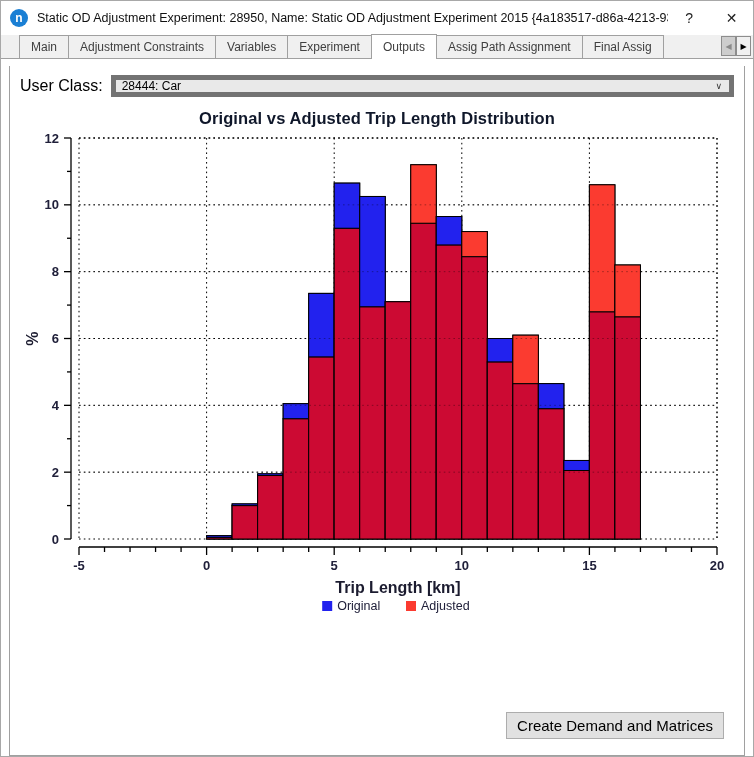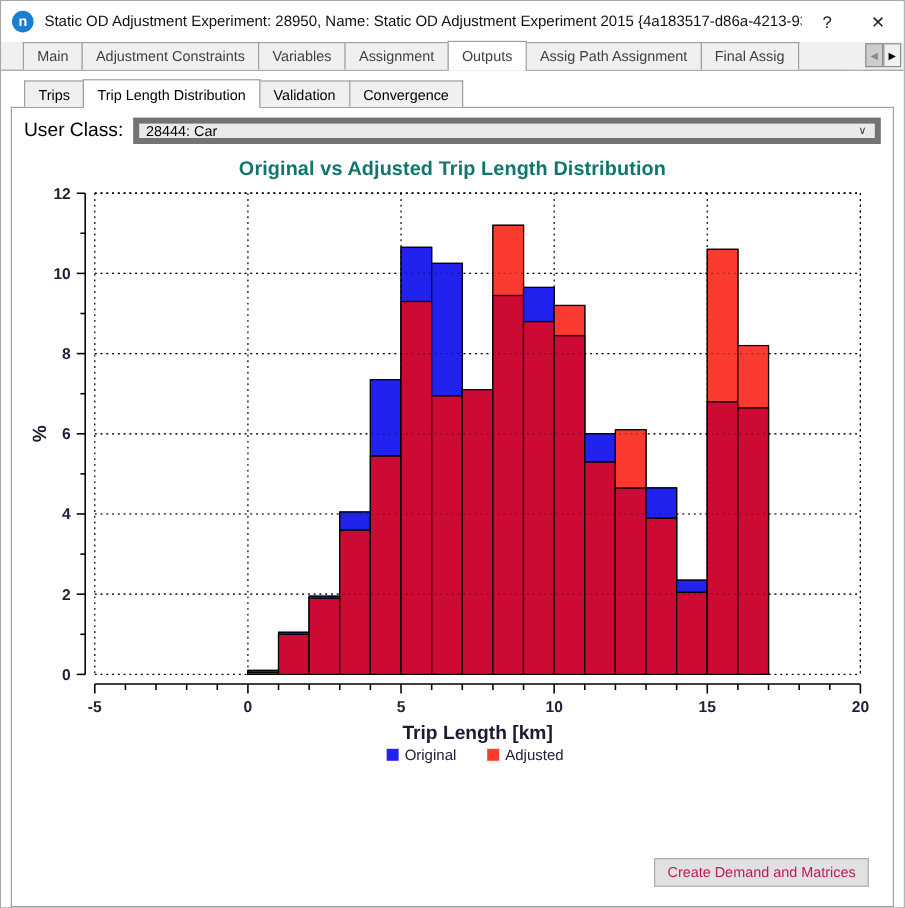--- a/index.html
+++ b/index.html
@@ -164,40 +164,40 @@
   .chart-wrap {
     flex:1 1 auto;
     position:relative;
     background:#ffffff;
     min-height:0;
   }
   .chart-title {
     text-align:center;
     font-size:16.5px;
     font-weight:bold;
-    color:#0f766e;
+    color:#0f172a;
     margin-top:6px;
     letter-spacing:.1px;
   }
   svg.chart { display:block; }
   
   .cdm-row {
     flex:0 0 auto;
     display:flex;justify-content:flex-end;
     padding:6px 10px 8px 0;
     background:#ffffff;
   }
   .btn {
     border:1px solid #adadad;
     background:#e1e1e1;
-    font-size:12px;
+    font-size:15px;
     padding:4px 10px;
     min-height:23px;
     display:inline-flex;align-items:center;justify-content:center;
-    color:#be185d;
+    color:#000000;
     white-space:nowrap;
   }
   .footer {
     flex:0 0 48px;
     display:flex;align-items:center;
     padding:0 14px;
     background:#f0f0f0;
   }
   .footer .spacer { flex:1 1 auto; }
   .btn-wide { width:75px; height:25px; padding:0; }
@@ -215,39 +215,33 @@
     <div class="app-icon">n</div>
     <div class="title-text">Static OD Adjustment Experiment: 28950, Name: Static OD Adjustment Experiment 2015  {4a183517-d86a-4213-93fc-0...</div>
     <div class="title-btn">?</div>
     <div class="title-btn close">✕</div>
   </div>
 
   <div class="tabstrip-outer">
     <div class="tab">Main</div>
     <div class="tab">Adjustment Constraints</div>
     <div class="tab">Variables</div>
-    <div class="tab">Assignment</div>
+    <div class="tab">Experiment</div>
     <div class="tab active">Outputs</div>
     <div class="tab">Assig Path Assignment</div>
     <div class="tab">Final Assig</div>
     <div class="tab-fade"></div>
     <div class="tab-scroll">
       <div class="scroll-btn disabled">◀</div>
       <div class="scroll-btn active">▶</div>
     </div>
   </div>
 
   <div class="outer-pane">
 
-    <div class="tabstrip-inner">
-      <div class="itab">Trips</div>
-      <div class="itab active">Trip Length Distribution</div>
-      <div class="itab">Validation</div>
-      <div class="itab">Convergence</div>
-    </div>
 
     <div class="inner-pane">
 
       <div class="userclass-row">
         <div class="userclass-label">User Class:</div>
         <div class="combo">
           <span>28444: Car</span>
           <span class="combo-arrow">∨</span>
         </div>
       </div>

